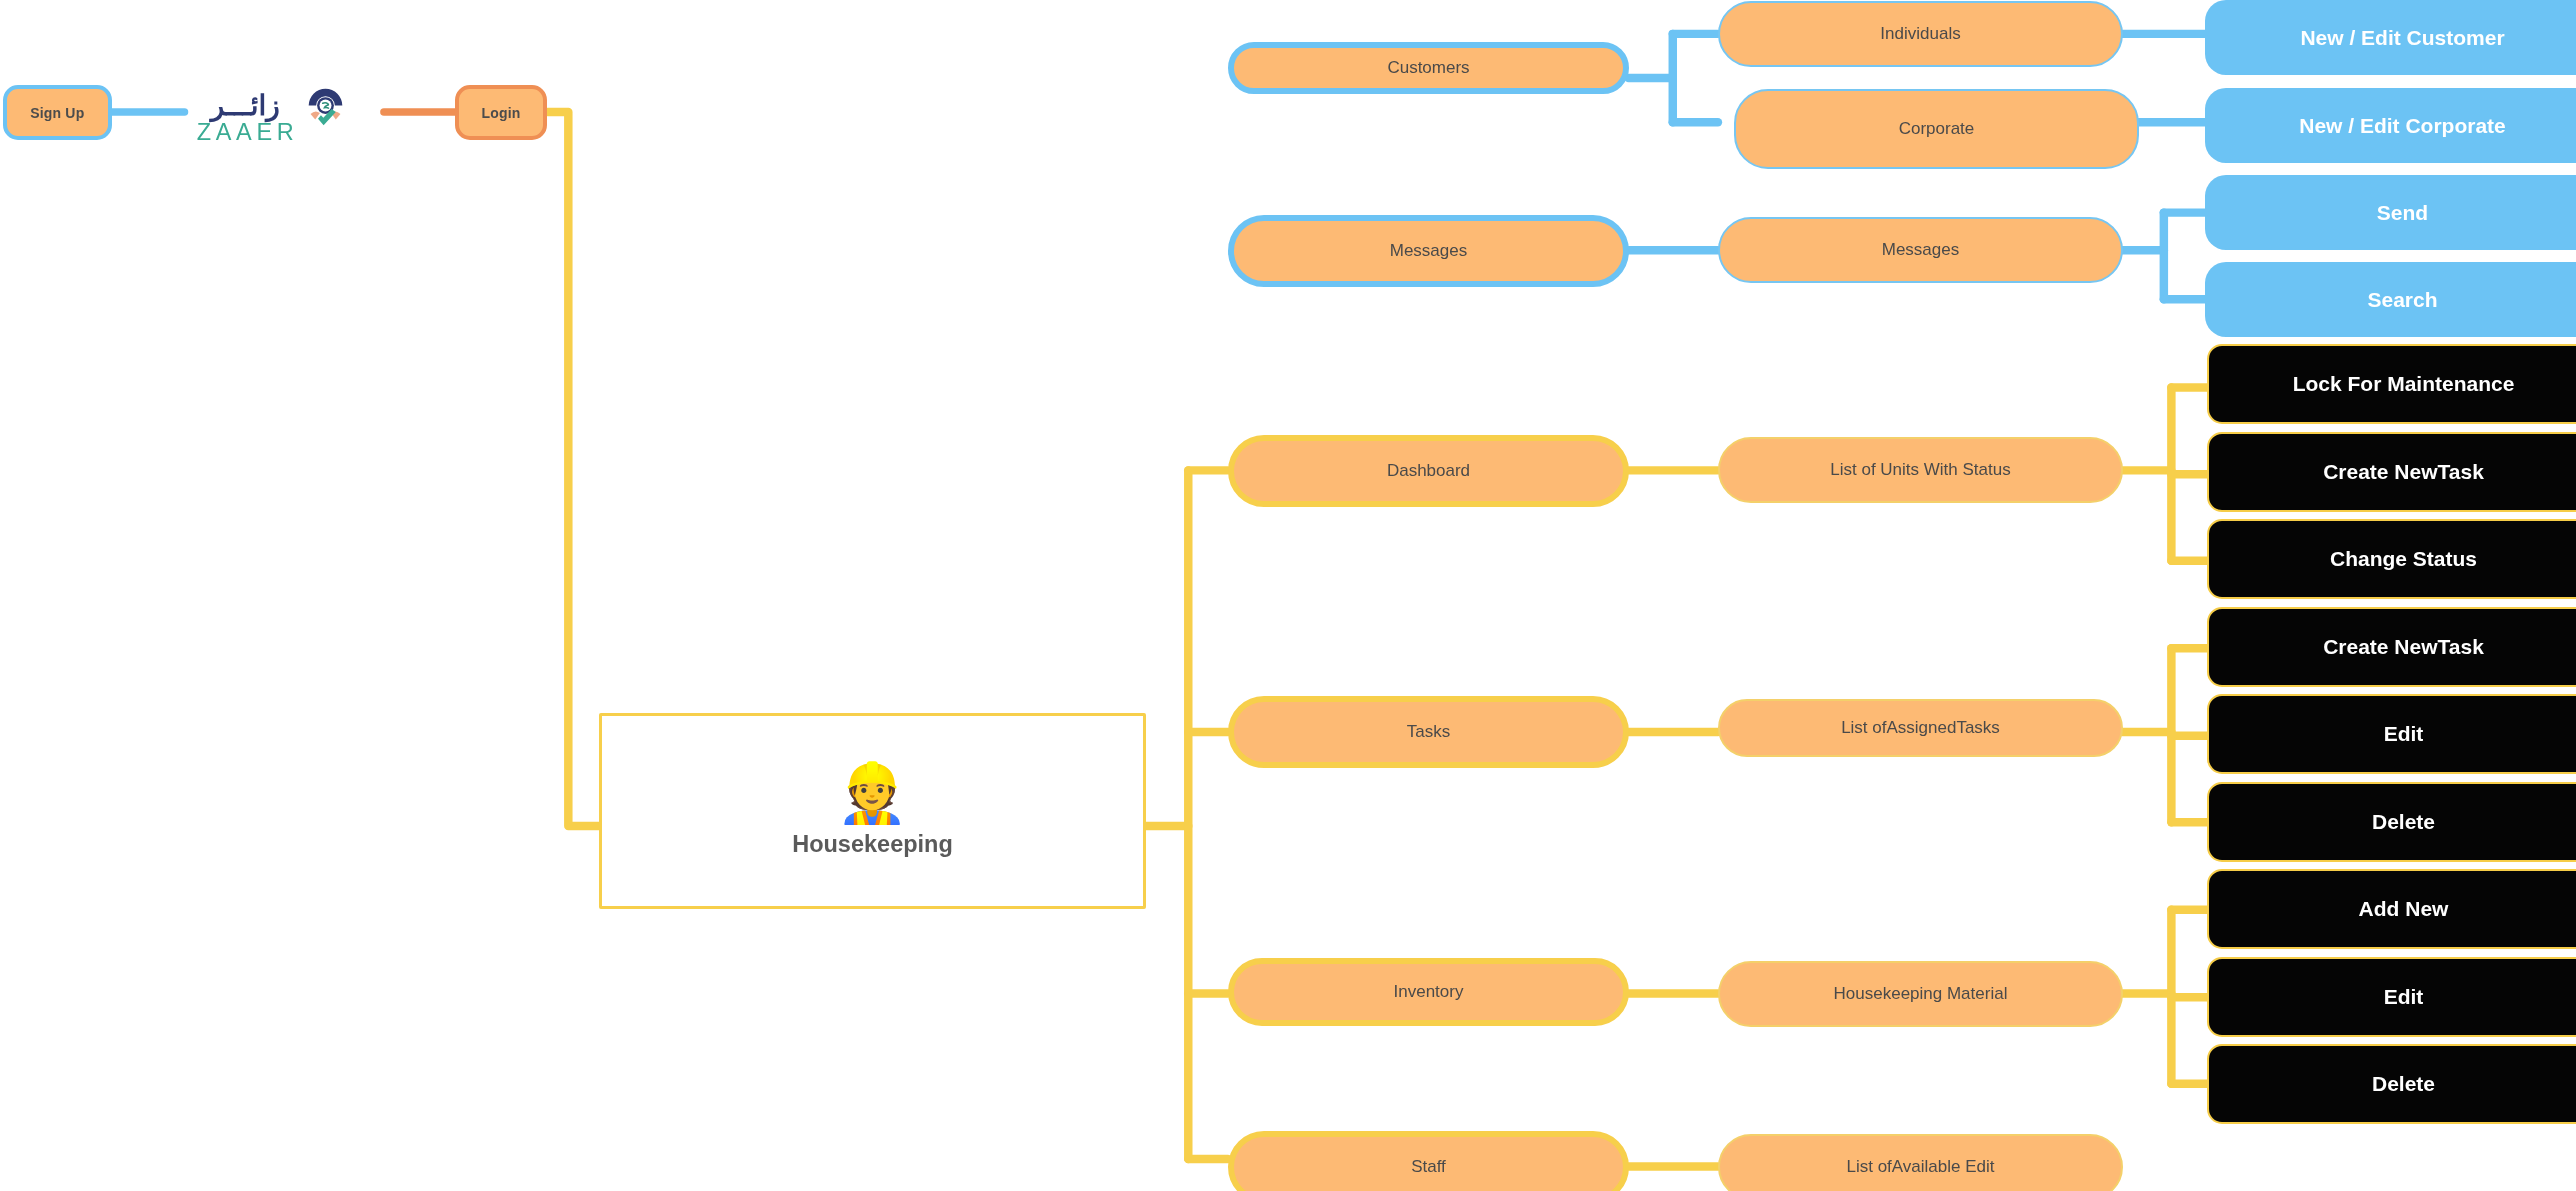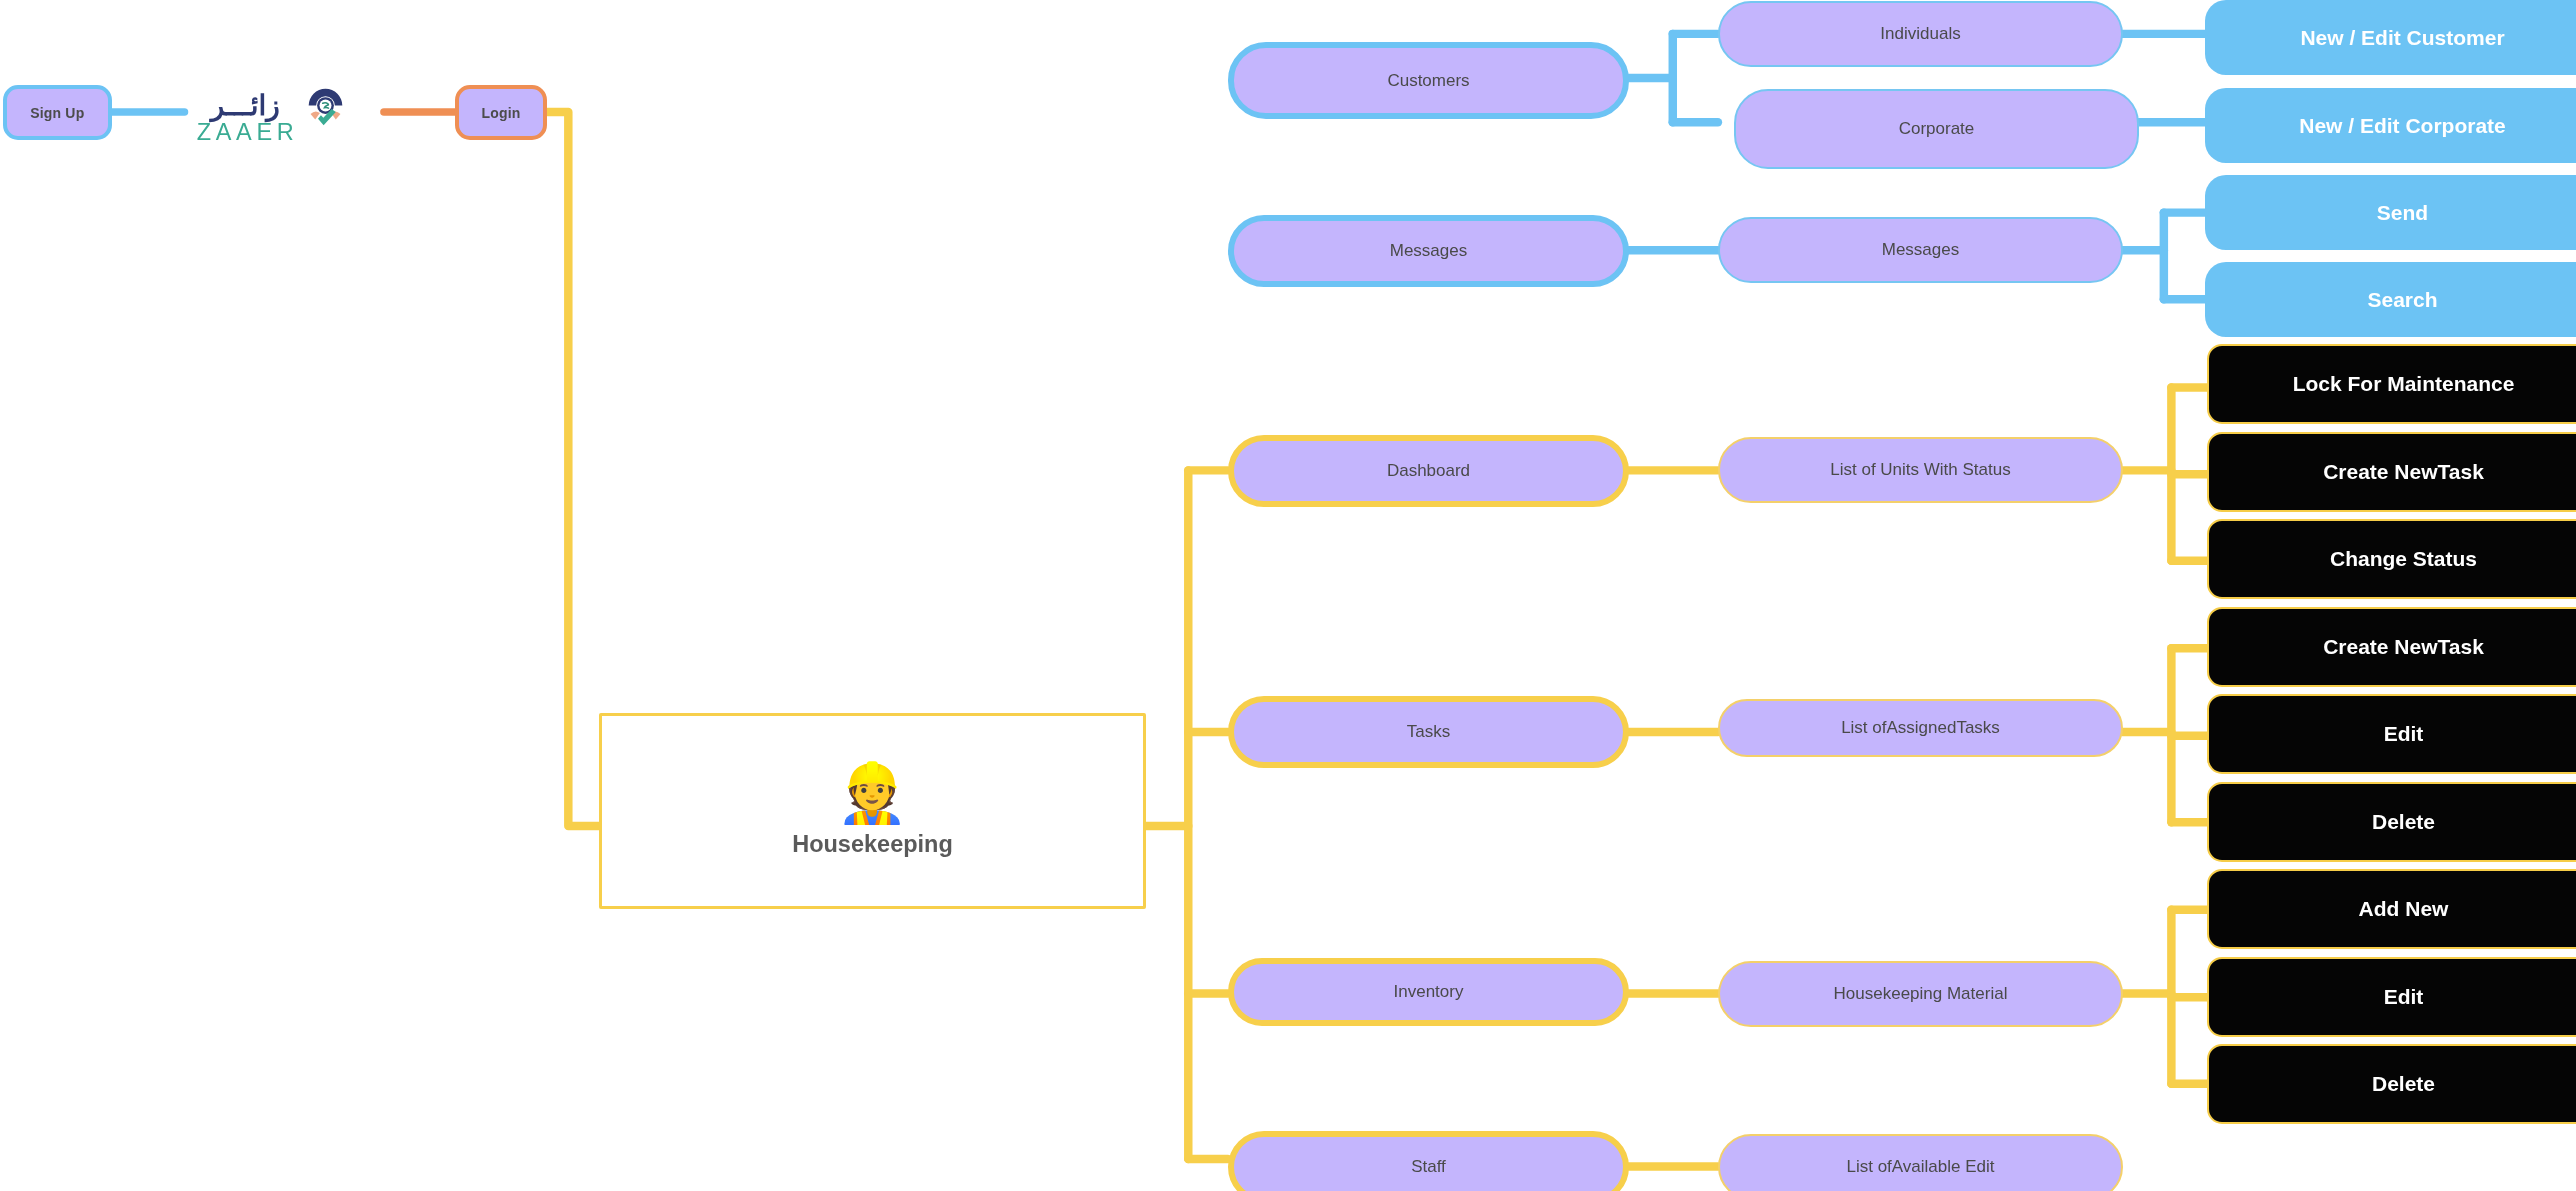--- a/index.html
+++ b/index.html
@@ -26,21 +26,21 @@
     pointer-events: none;
   }
 
   .node {
     position: absolute;
     box-sizing: border-box;
     display: flex;
     align-items: center;
     justify-content: center;
     text-align: center;
-    background: #c4b5fd;
+    background: #fdba74;
   }
 
   
   .pill-s {
     border-radius: 15px;
     border-width: 4.7px;
     border-style: solid;
     font-size: 14px;
     font-weight: 700;
     color: #4c4c4c;
@@ -229,21 +229,21 @@
 
   <div class="node pill-s" style="left:455px; top:85px; width:92px; height:55px; border-color:#ef8f54;">
     <span>Login</span>
   </div>
 
   <div class="node hub" style="left:599px; top:713px; width:547px; height:196px;">
     <span class="hub-emoji">👷</span>
     <span class="hub-label">Housekeeping</span>
   </div>
 
-  <div class="node pill-branch" style="left:1228px; top:42px; width:401px; height:77px; border-color:#6cc3f4;">
+  <div class="node pill-branch" style="left:1228px; top:42px; width:401px; height:52px; border-color:#6cc3f4;">
     <span>Customers</span>
   </div>
 
   <div class="node pill-branch" style="left:1228px; top:215px; width:401px; height:72px; border-color:#6cc3f4;">
     <span>Messages</span>
   </div>
 
   <div class="node pill-branch" style="left:1228px; top:435px; width:401px; height:72px; border-color:#f7cf4b;">
     <span>Dashboard</span>
   </div>

